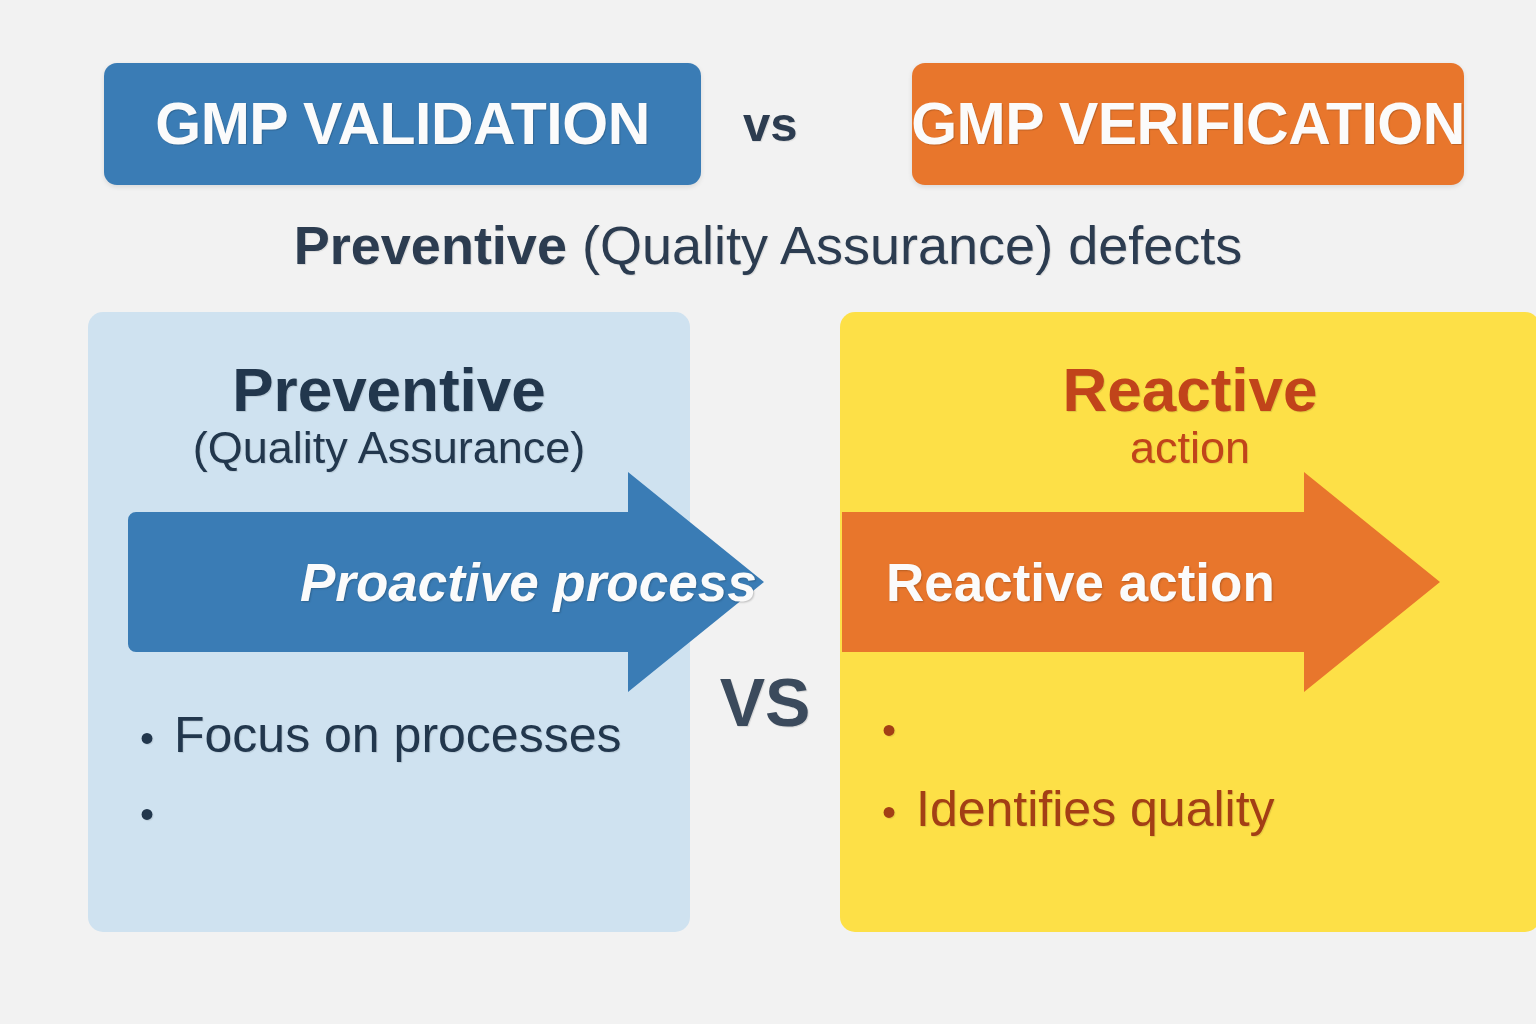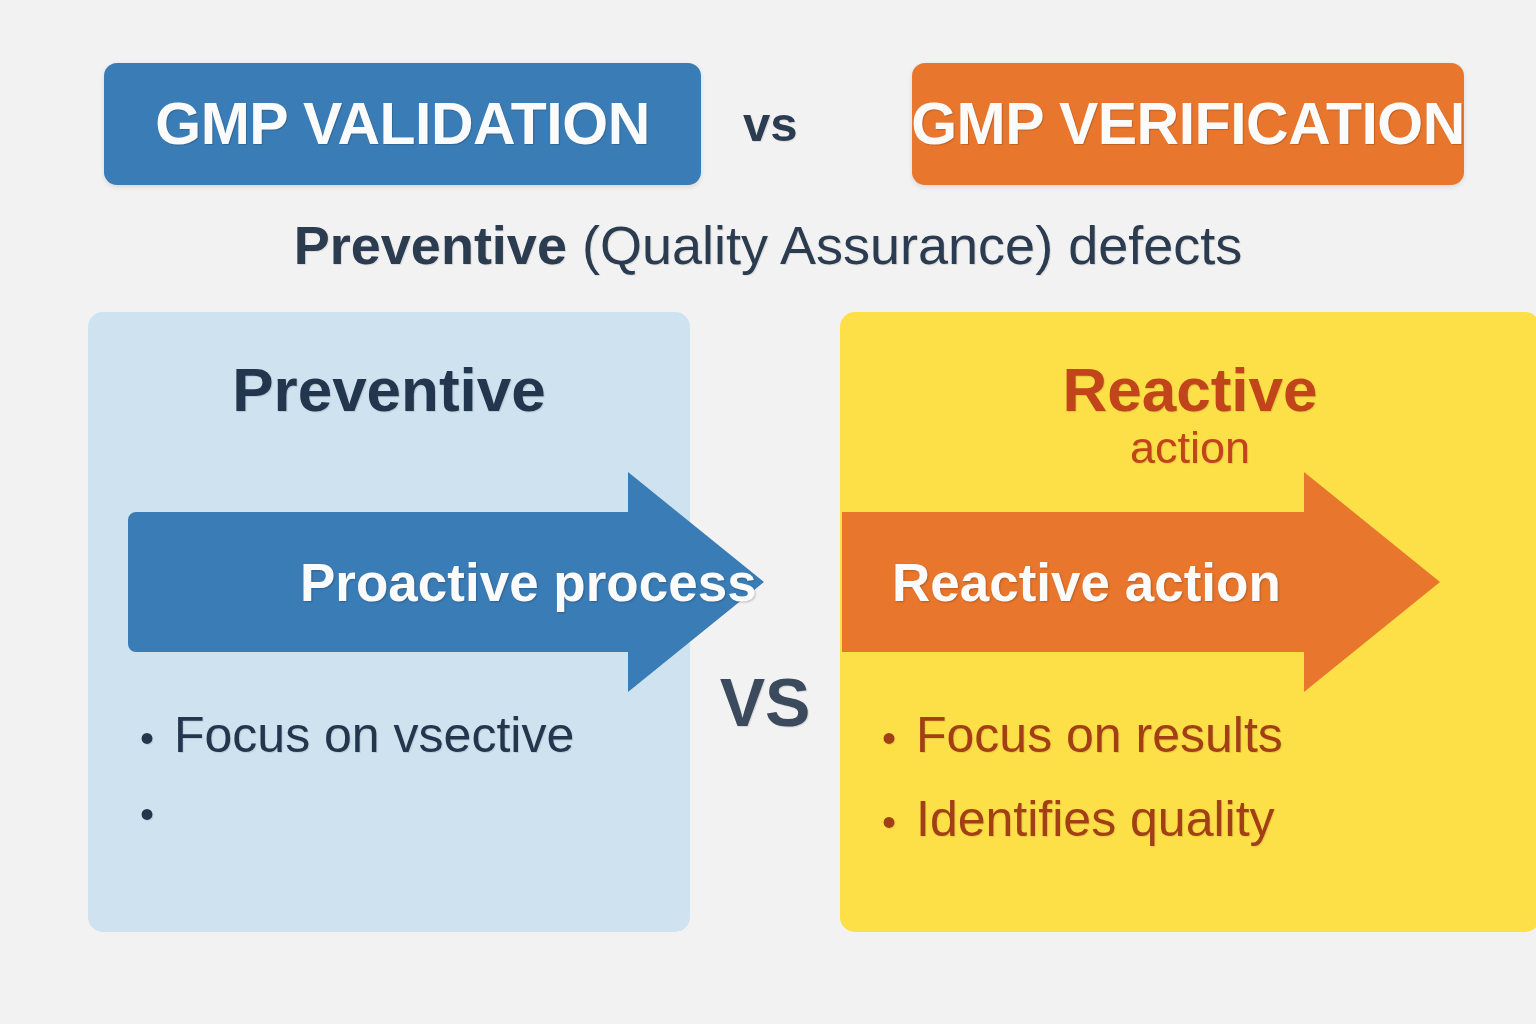--- a/index.html
+++ b/index.html
@@ -122,38 +122,38 @@
   #panel-left .heading-main,
   #panel-left .heading-sub { color: #22374d; }
   #panel-right .heading-main,
   #panel-right .heading-sub { color: #c1441a; }
 
   
   .arrow-wrap {
     position: absolute;
     pointer-events: none;
   }
-  #arrow-left-wrap  { left: 128px; top: 472px;  width: 640px; height: 220px; }
+  #arrow-left-wrap  { left: 128px; top: 472px;  width: 640px; height: 220px; font-style: italic; }
   #arrow-right-wrap { left: 842px; top: 472px;  width: 600px; height: 220px; }
   .arrow-svg { display: block; width: 100%; height: 100%; }
 
   .arrow-text {
     position: absolute;
     top: 0;
     height: 220px;
     display: flex;
     align-items: center;
     font-weight: bold;
     font-size: 53px;
     color: #fbfbfb;
     text-shadow: 1px 1px 2px rgba(0,0,0,0.22);
     white-space: nowrap;
   }
   #arrow-left-text  { left: 172px; }
-  #arrow-right-text { left: 50px; text-align: center;  }
+  #arrow-right-text { left: 44px; text-align: center;  }
 
   
   .bullets {
     position: absolute;
     top: 398px;
     left: 0;
     width: 100%;
     list-style: none;
     margin: 0;
     padding: 0;
@@ -205,41 +205,41 @@
     </div>
   </div>
 
   <div id="subtitle">
     <span class="strong">Preventive</span><span class="light"> (Quality Assurance) defects</span>
   </div>
 
   <div class="panel" id="panel-left">
     <div class="panel-heading">
       <span class="heading-main">Preventive</span>
+      <span class="heading-sub">(Quality Assurance)</span>
     </div>
     <ul class="bullets">
       <li>
         <span class="bullet-dot">•</span>
-        <span>Focus on vsective</span>
+        <span>Focus on processes</span>
       </li>
       <li>
         <span class="bullet-dot">•</span>
       </li>
     </ul>
   </div>
 
   <div class="panel" id="panel-right">
     <div class="panel-heading">
       <span class="heading-main">Reactive</span>
       <span class="heading-sub">action</span>
     </div>
     <ul class="bullets">
       <li>
         <span class="bullet-dot">•</span>
-        <span>Focus on results</span>
       </li>
       <li>
         <span class="bullet-dot">•</span>
         <span>Identifies quality</span>
       </li>
     </ul>
   </div>
 
   <div class="arrow-wrap" id="arrow-left-wrap">
     <svg class="arrow-svg" viewBox="0 0 640 220" preserveAspectRatio="none">

